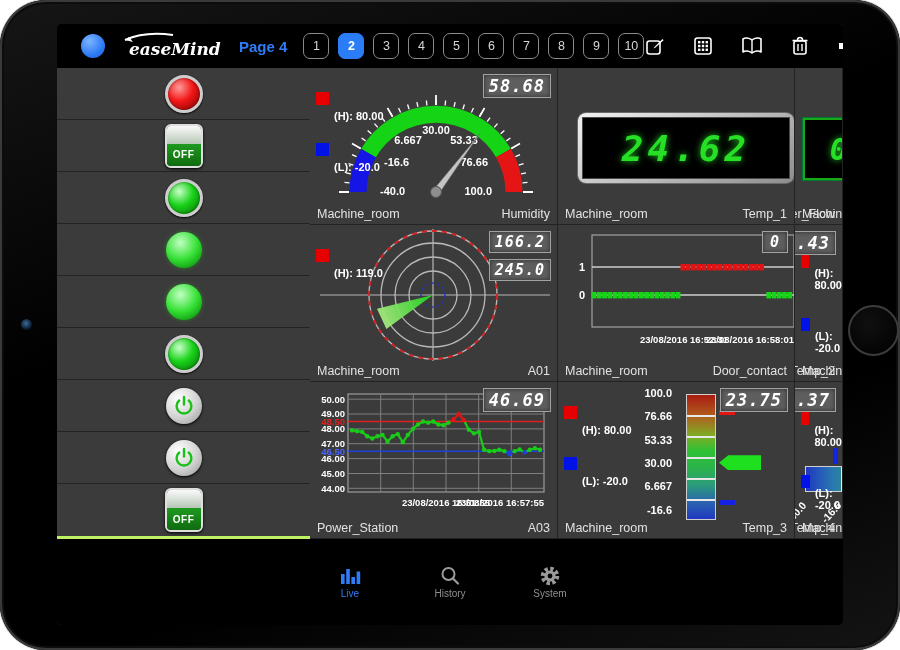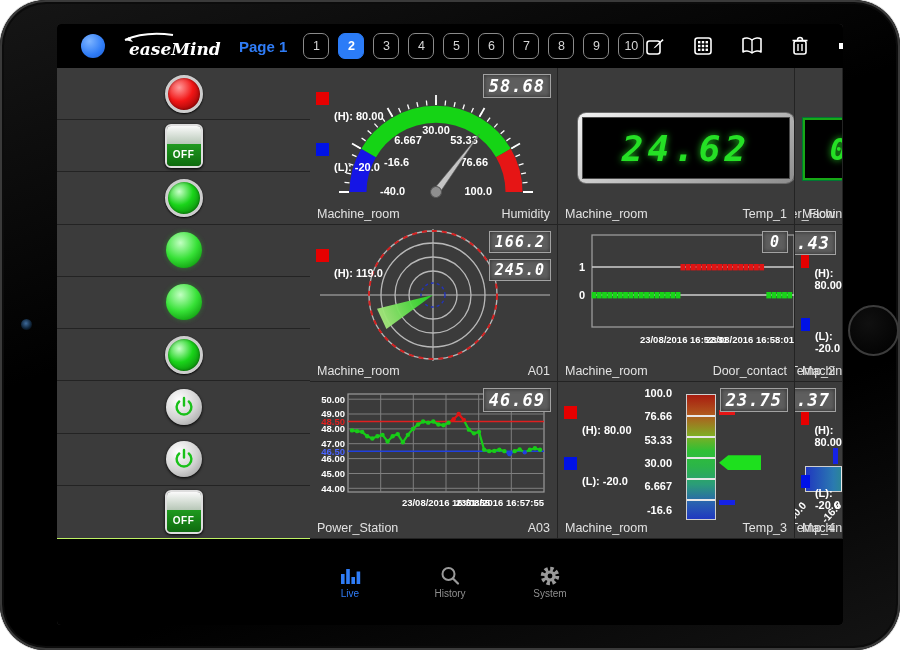--- a/index.html
+++ b/index.html
@@ -66,21 +66,21 @@
   .tickmark.blue{background:#1522e6;}
   .vpointer{position:absolute;left:161px;width:42px;height:15px;background:#1ee01e;z-index:2;
             clip-path:polygon(0 50%,22% 0,100% 0,100% 100%,22% 100%);}
 
   
   .hbar{position:absolute;left:10px;top:84px;width:214px;height:26px;border:1px solid #cfcfcf;box-sizing:border-box;
         background:linear-gradient(to right,#2038c0 0%,#2a7ab0 13%,#2fae3a 30%,#35c23a 45%,#7fb028 62%,#b2741f 80%,#c22418 100%);}
   .hbar .div{position:absolute;top:0;height:100%;width:2px;background:#e8e8e8;}
 
   
-  .strip{grid-row:1/4;display:grid;grid-template-rows:repeat(9,1fr);border-bottom:1px solid #bef264;}
+  .strip{grid-row:1/4;display:grid;grid-template-rows:repeat(9,1fr);border-bottom:3px solid #bef264;}
   .ctrl{display:flex;align-items:center;justify-content:center;border-bottom:1px solid #232323;position:relative;}
   .ctrl:last-child{border-bottom:none;}
   .pilot{width:32px;height:32px;border-radius:50%;border:3px solid #cdcdcd;
          box-shadow:0 1px 2px #000,inset 0 0 3px rgba(0,0,0,.5);}
   .pilot.red{background:radial-gradient(circle at 35% 30%, #ff9a9a, #f21616 45%, #7e0202 95%);}
   .pilot.green{background:radial-gradient(circle at 35% 30%, #c9ffc9, #1ad41a 45%, #077407 95%);}
   .led{width:36px;height:36px;border-radius:50%;
        background:radial-gradient(circle at 40% 30%, #c2ffc2, #36e136 50%, #0d9a0d 85%, #085f08);box-shadow:0 0 5px rgba(40,220,40,.35);}
   .rocker{width:34px;height:40px;border-radius:6px;border:2px solid #dedede;overflow:hidden;
           box-shadow:0 1px 3px #000;display:flex;flex-direction:column;}
@@ -113,21 +113,21 @@
 
   <div class="screen">
 
     <div class="topbar">
       <div class="blue-dot"></div>
       <svg class="logo" viewBox="0 0 104 30">
         <path d="M6 9 Q26 0 54 4" stroke="#fff" stroke-width="2" fill="none"></path>
         <path d="M6 9 L14 11 L10 6 Z" fill="#fff"></path>
         <text x="10" y="24">easeMind</text>
       </svg>
-      <div class="page-label">Page 1</div>
+      <div class="page-label">Page 4</div>
       <div class="pages">
         <div class="page-btn">1</div>
         <div class="page-btn active">2</div>
         <div class="page-btn">3</div>
         <div class="page-btn">4</div>
         <div class="page-btn">5</div>
         <div class="page-btn">6</div>
         <div class="page-btn">7</div>
         <div class="page-btn">8</div>
         <div class="page-btn">9</div>

